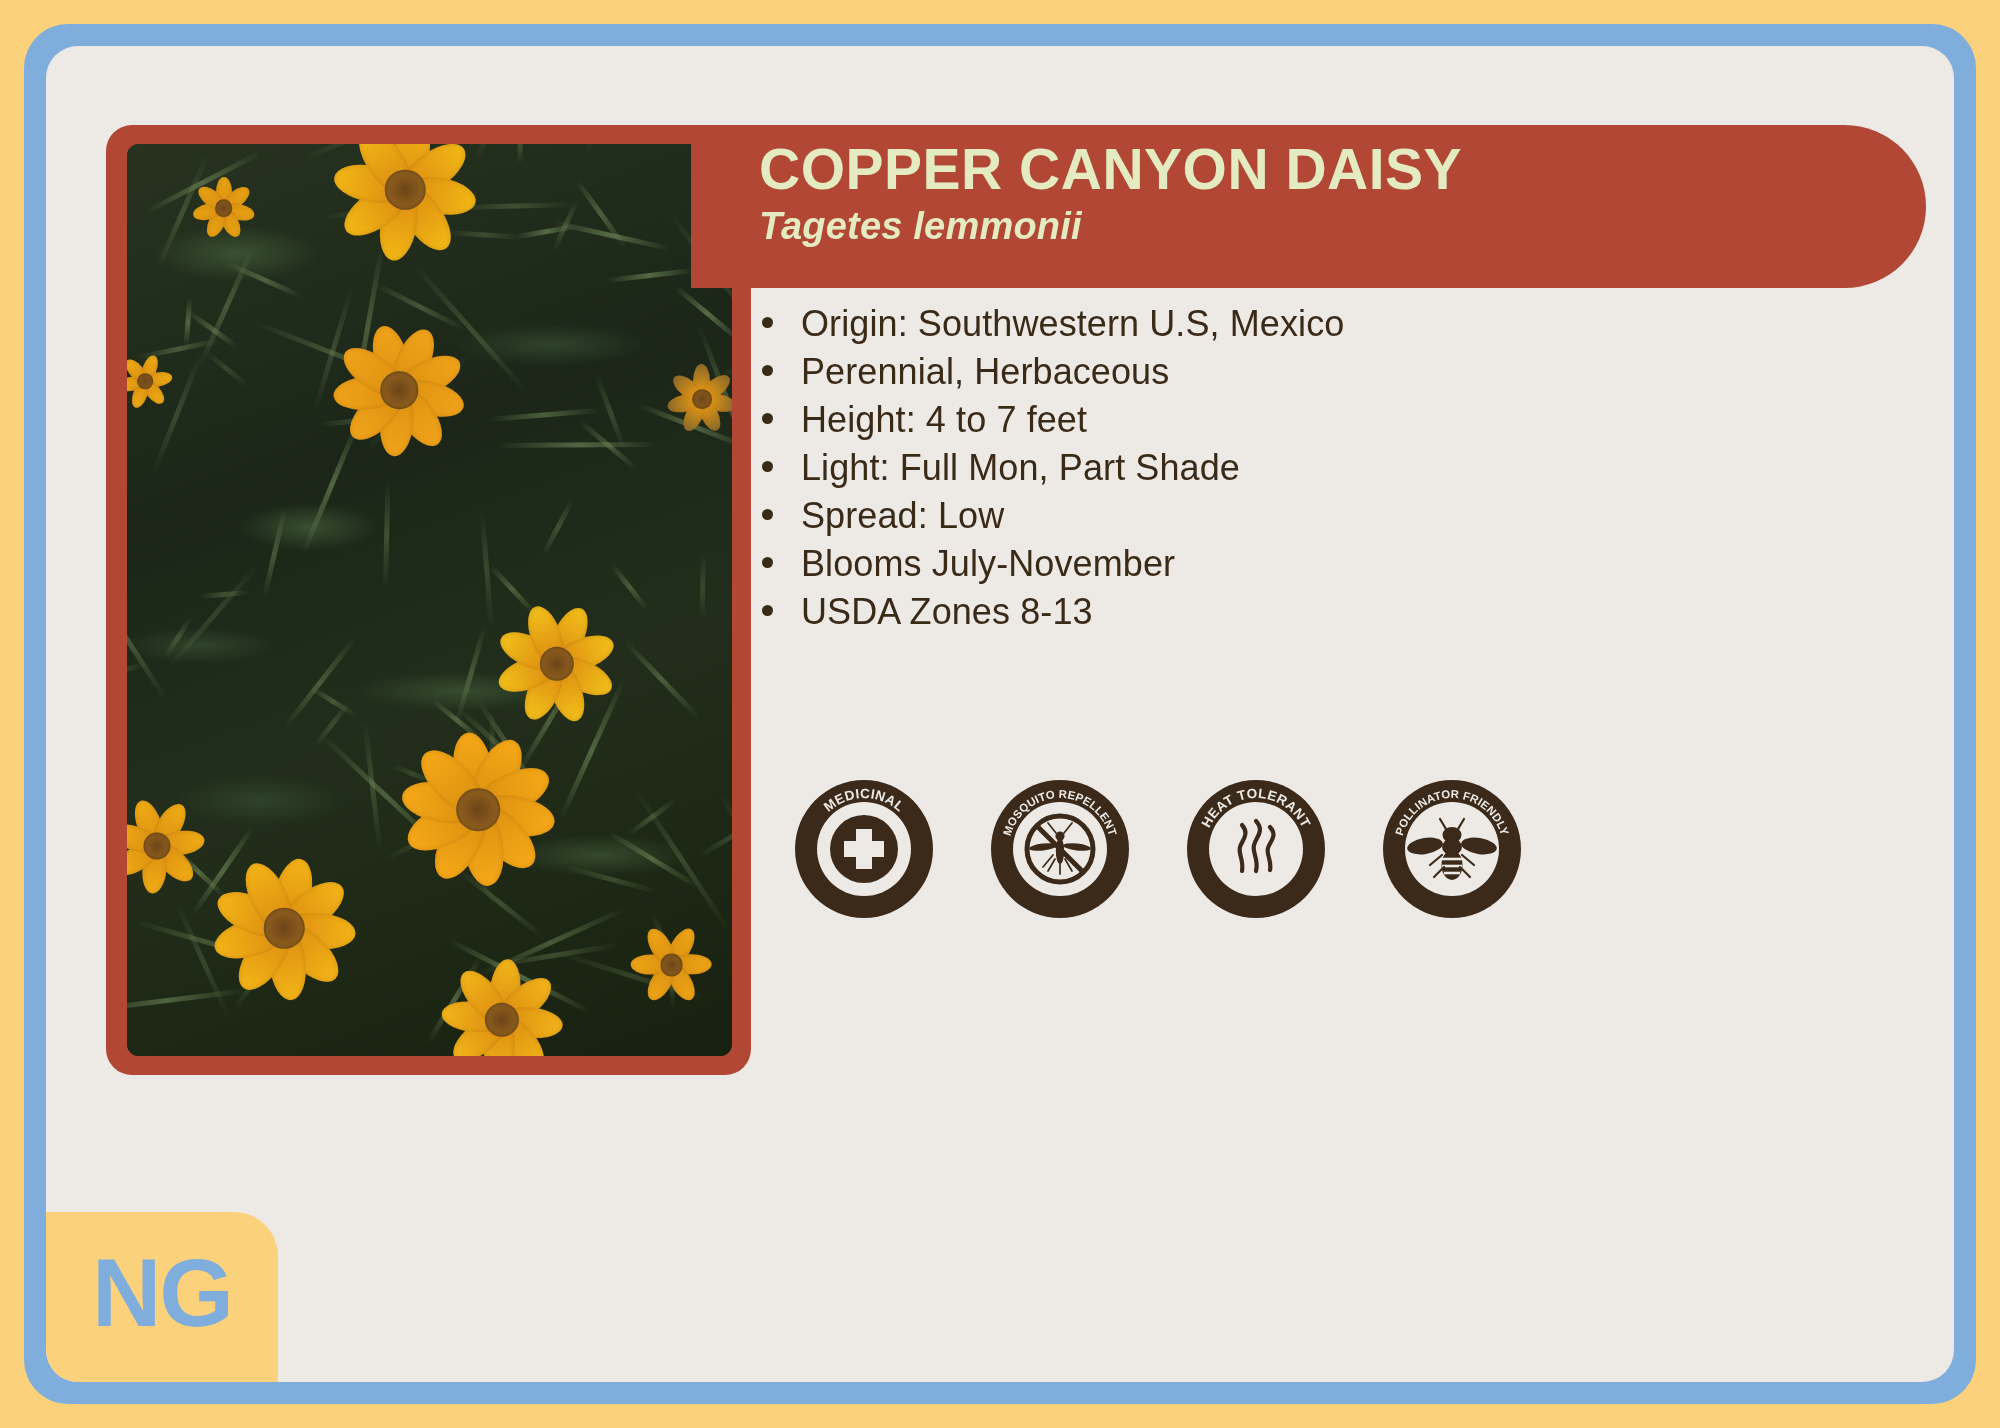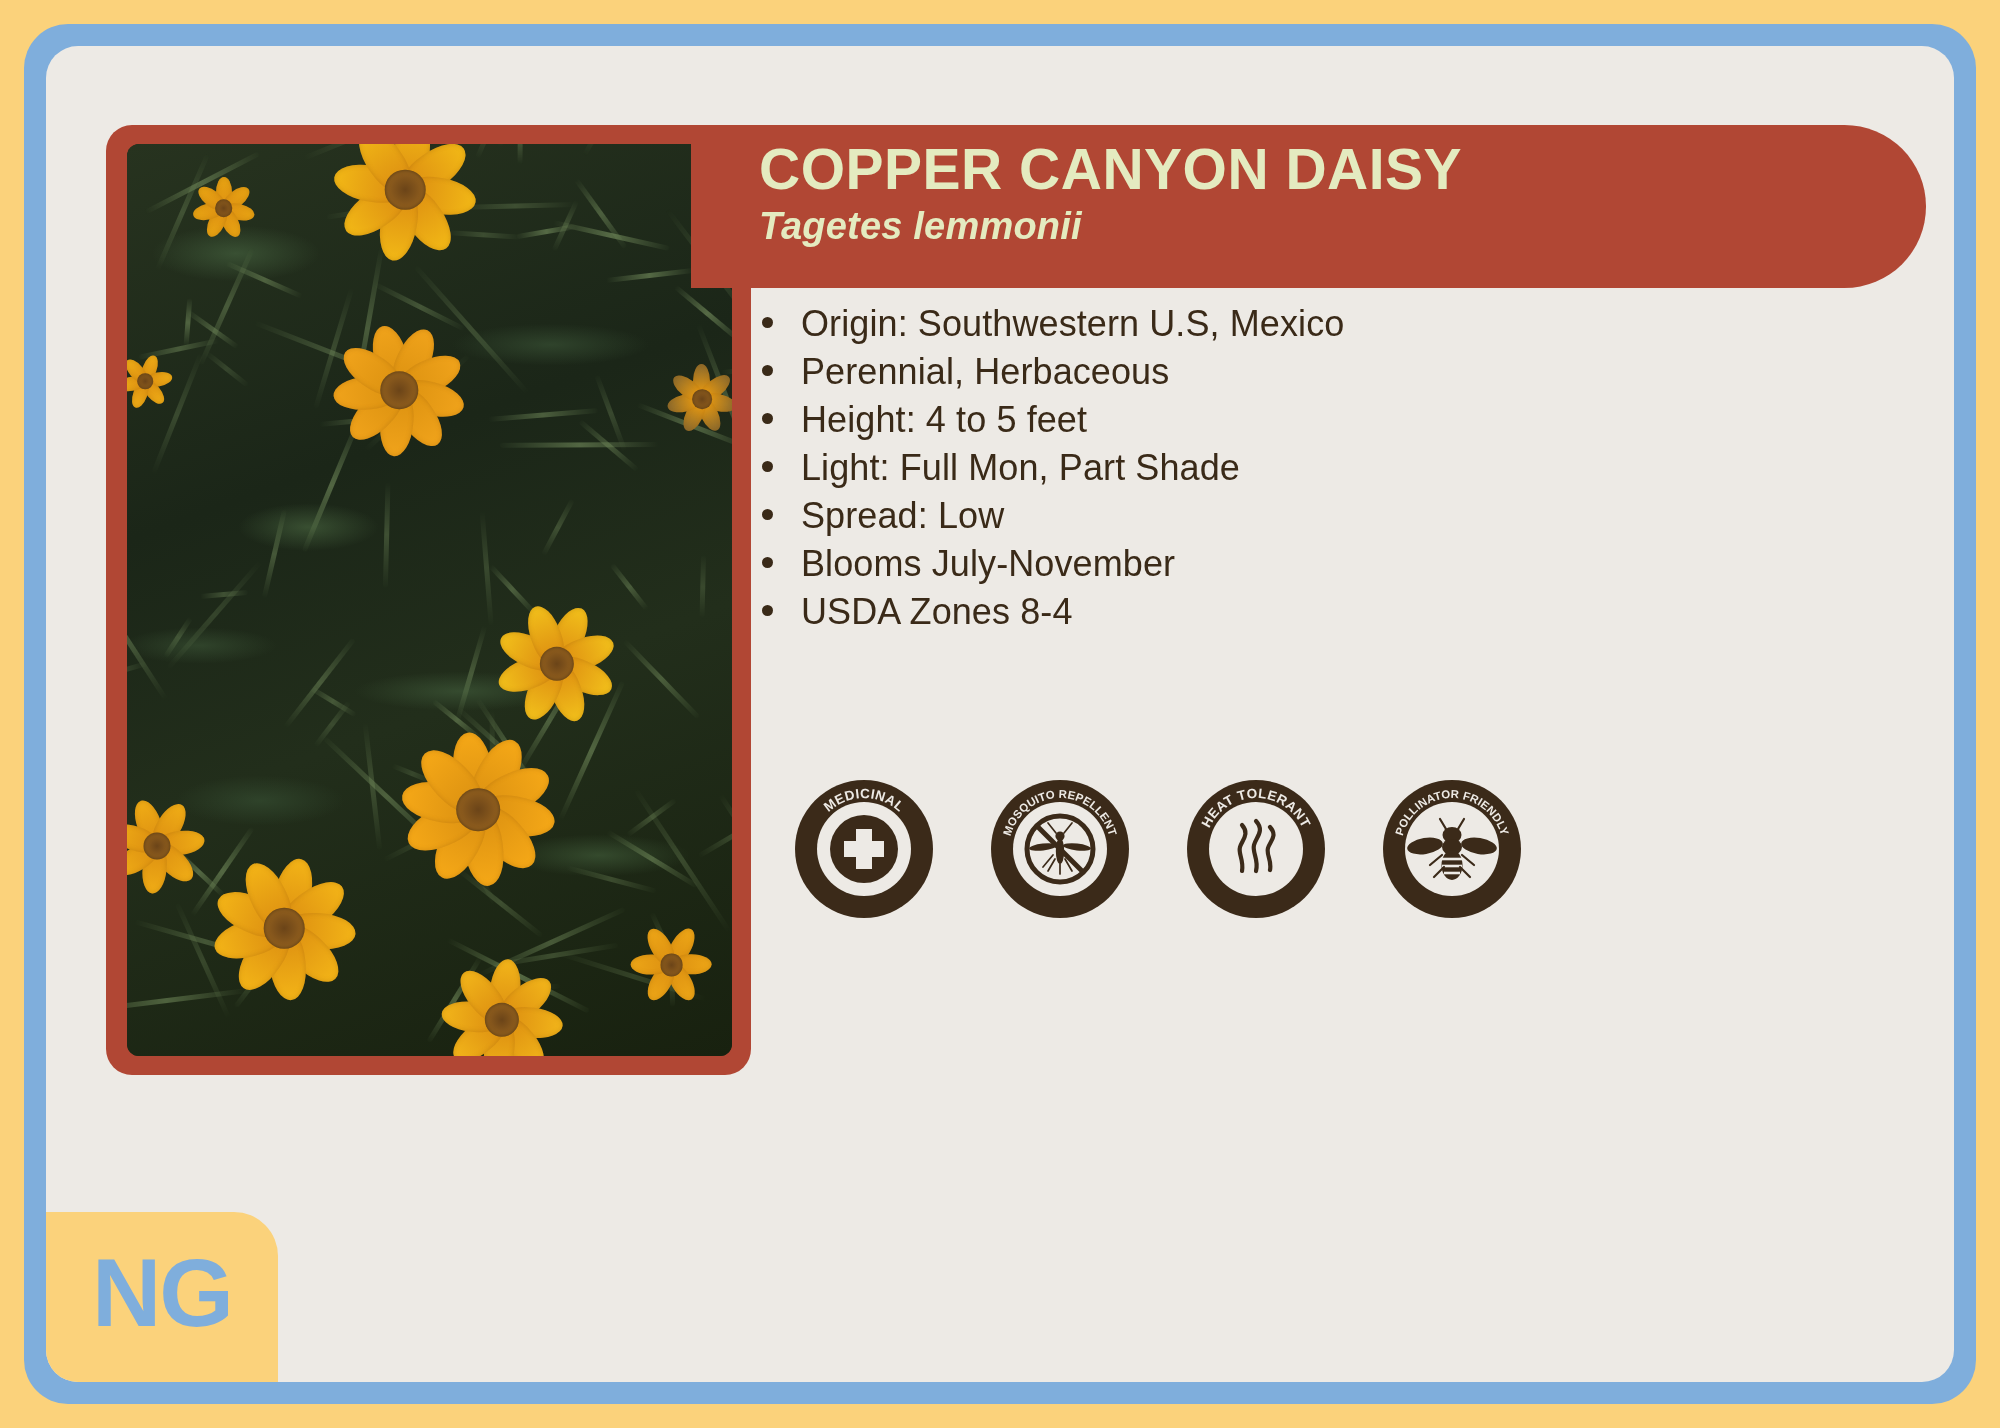--- a/index.html
+++ b/index.html
@@ -847,37 +847,37 @@
       <div class="fact-row">
         <span class="fact-dot"></span>
         <span class="fact-text">Origin: Southwestern U.S, Mexico</span>
       </div>
       <div class="fact-row">
         <span class="fact-dot"></span>
         <span class="fact-text">Perennial, Herbaceous</span>
       </div>
       <div class="fact-row">
         <span class="fact-dot"></span>
-        <span class="fact-text">Height: 4 to 5 feet</span>
+        <span class="fact-text">Height: 4 to 7 feet</span>
       </div>
       <div class="fact-row">
         <span class="fact-dot"></span>
         <span class="fact-text">Light: Full Mon, Part Shade</span>
       </div>
       <div class="fact-row">
         <span class="fact-dot"></span>
         <span class="fact-text">Spread: Low</span>
       </div>
       <div class="fact-row">
         <span class="fact-dot"></span>
         <span class="fact-text">Blooms July-November</span>
       </div>
       <div class="fact-row">
         <span class="fact-dot"></span>
-        <span class="fact-text">USDA Zones 8-4</span>
+        <span class="fact-text">USDA Zones 8-13</span>
       </div>
     </div>
 
   <div class="badges" id="badges">
       <div class="badge">
     <svg width="140" height="140" viewBox="0 0 140 140">
       <defs>
             <path id="arc0" d="M 19 70 A 51 51 0 0 1 121 70"></path>
           </defs>
       <circle cx="70" cy="70" r="69" class="badge-ring"></circle>

